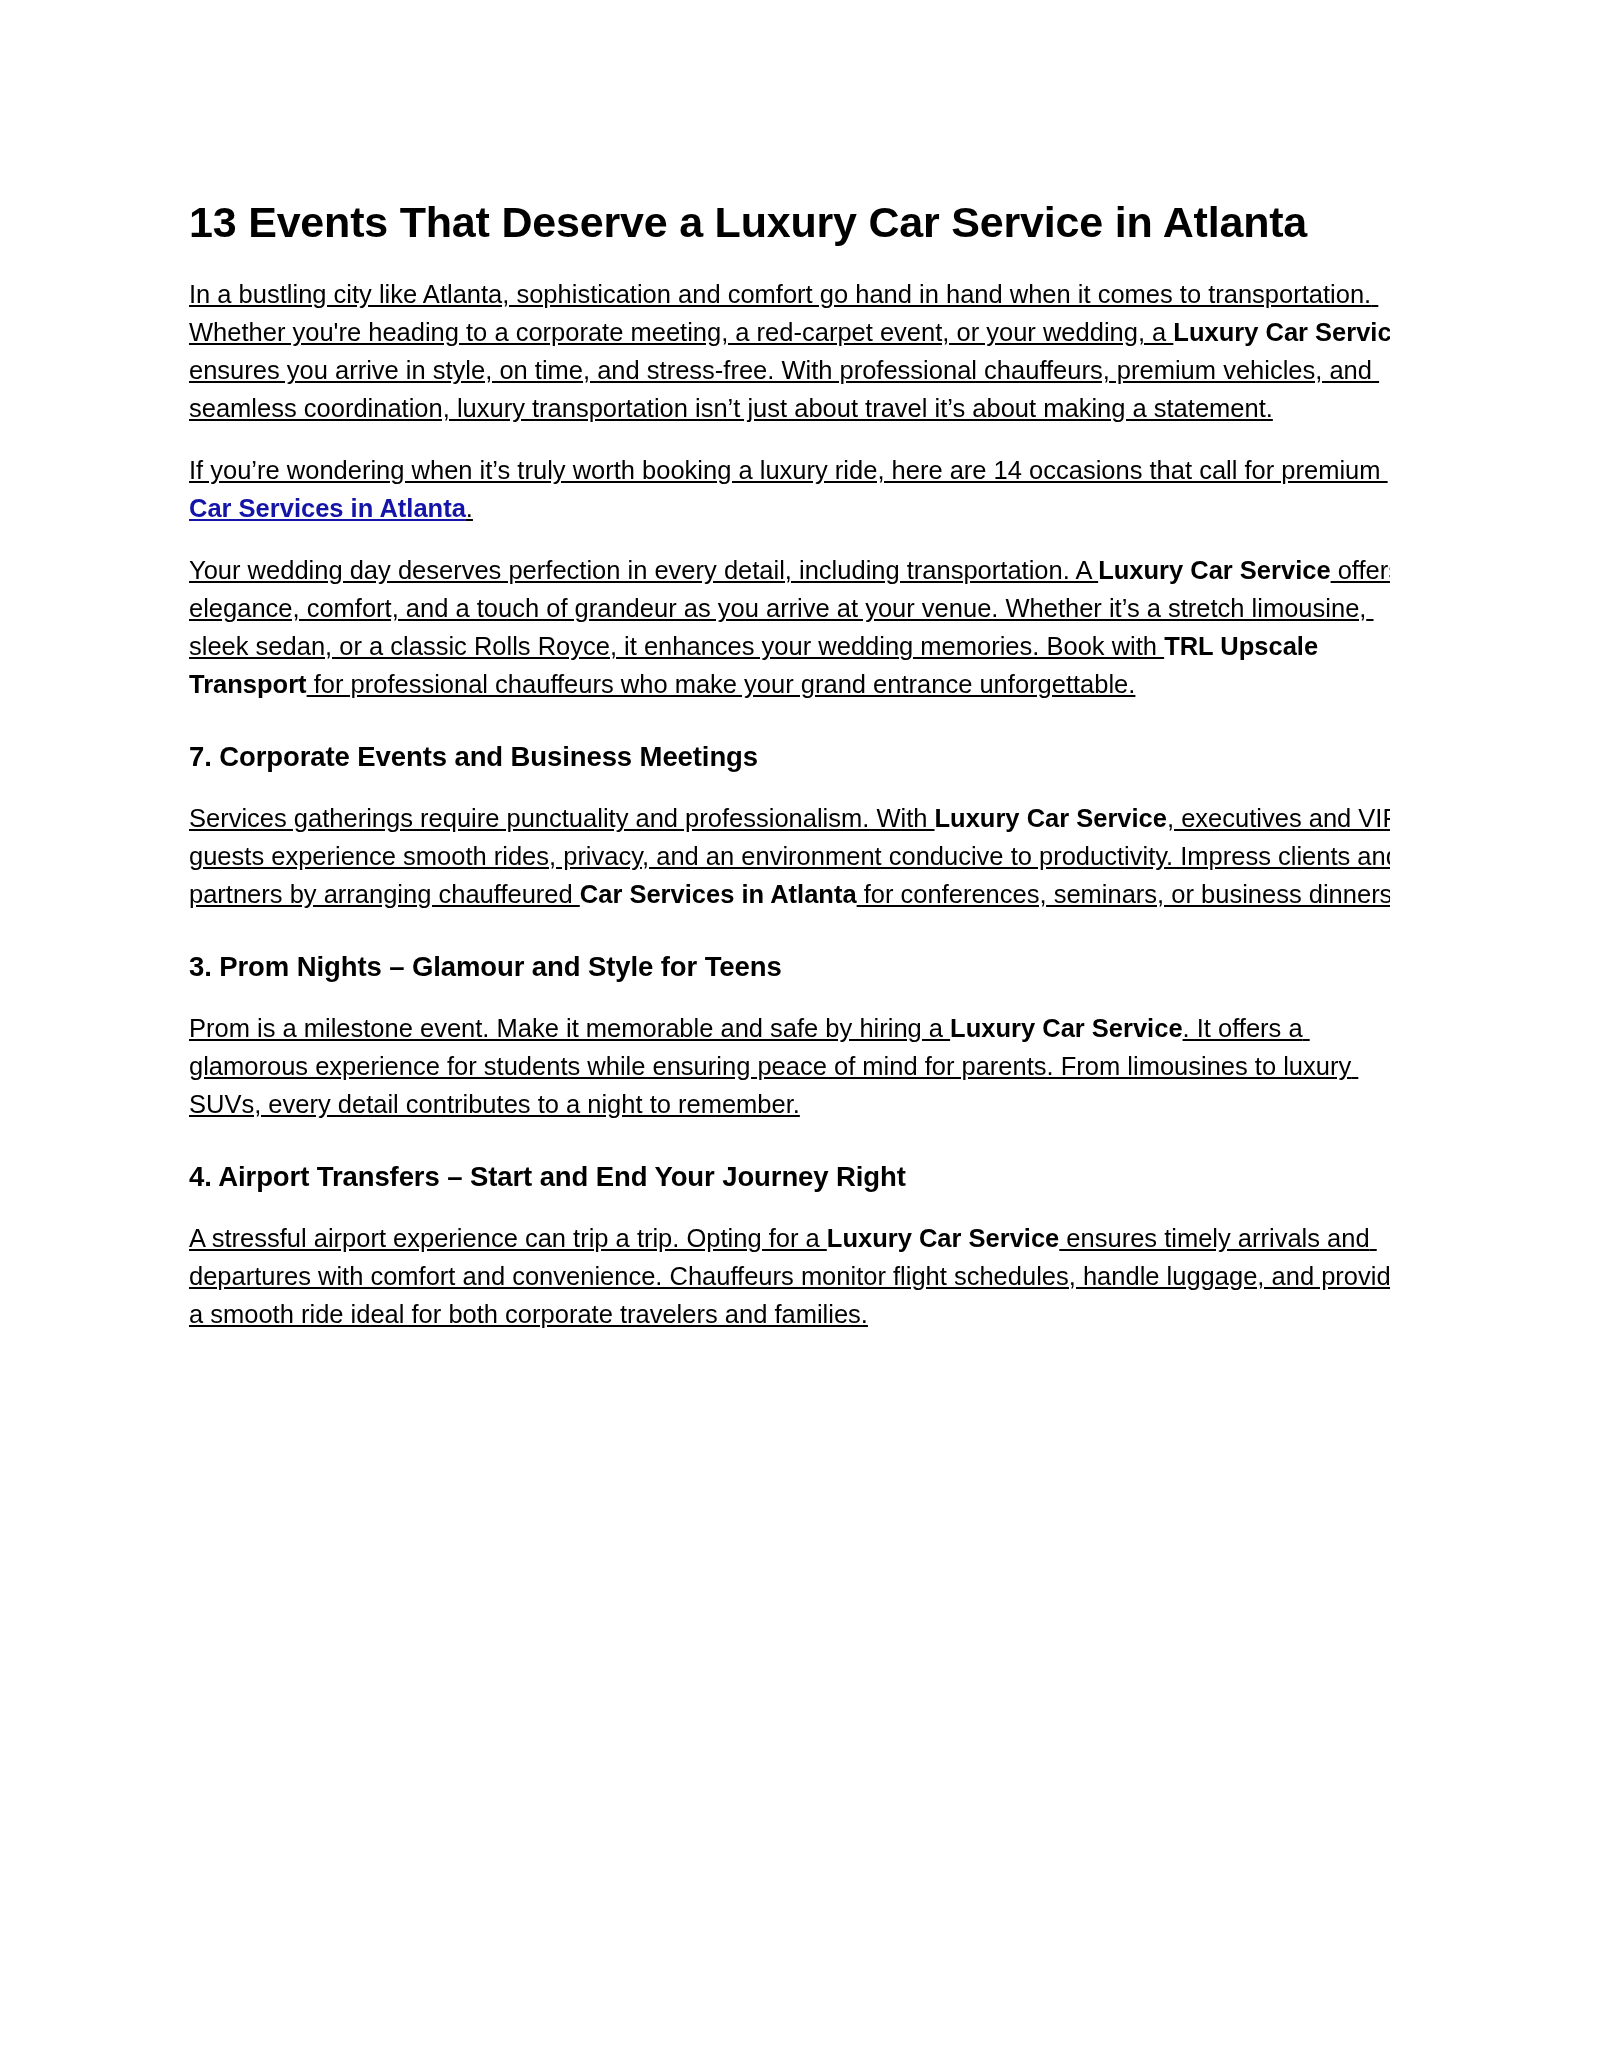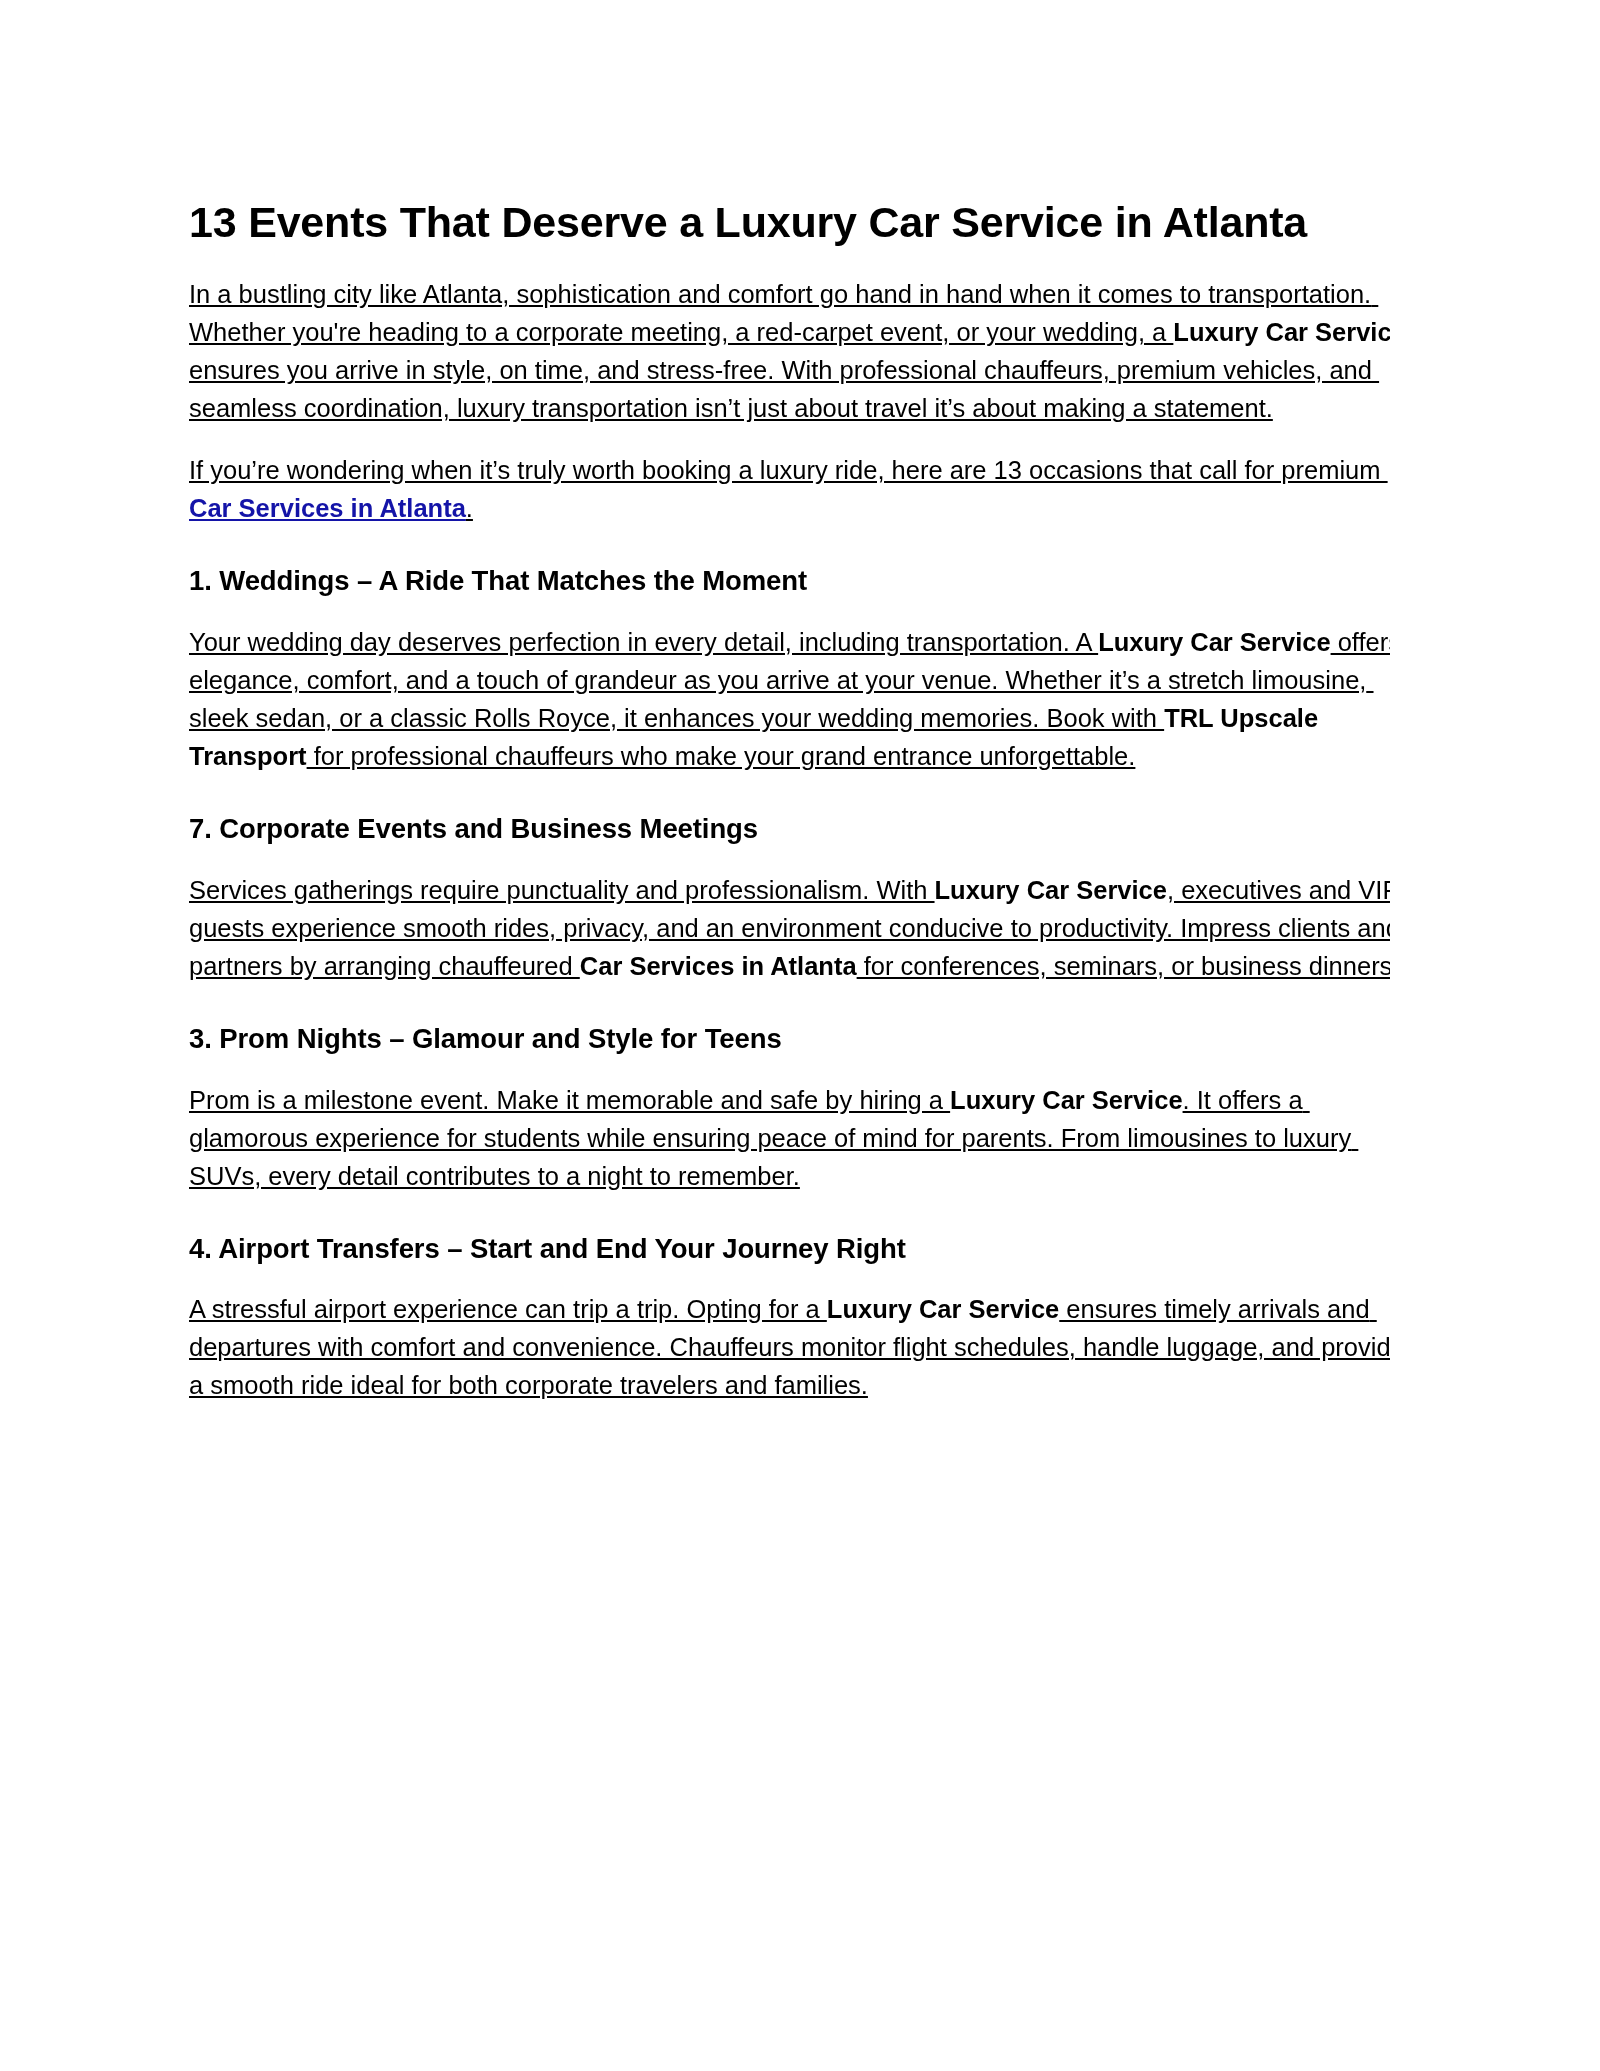--- a/index.html
+++ b/index.html
@@ -71,24 +71,23 @@
 <div class="page">
   <div class="content">
 
     <h1 class="doc-title">13 Events That Deserve a Luxury Car Service in Atlanta</h1>
 
     <p class="body-text first-para rich">
       <span>In a bustling city like Atlanta, sophistication and comfort go hand in hand when it comes to transportation. Whether you're heading to a corporate meeting, a red-carpet event, or your wedding, a </span><b>Luxury Car Service</b><span> ensures you arrive in style, on time, and stress-free. With professional chauffeurs, premium vehicles, and seamless coordination, luxury transportation isn’t just about travel it’s about making a statement.</span>
     </p>
 
     <p class="body-text rich">
-      <span>If you’re wondering when it’s truly worth booking a luxury ride, here are 13 occasions that call for premium </span><a class="inline-link" href="#">Car Services in Atlanta</a><span>.</span>
+      <span>If you’re wondering when it’s truly worth booking a luxury ride, here are 14 occasions that call for premium </span><a class="inline-link" href="#">Car Services in Atlanta</a><span>.</span>
     </p>
 
-    <h2 class="section-heading">1. Weddings – A Ride That Matches the Moment</h2>
     <p class="body-text rich">
       <span>Your wedding day deserves perfection in every detail, including transportation. A </span><b>Luxury Car Service</b><span> offers elegance, comfort, and a touch of grandeur as you arrive at your venue. Whether it’s a stretch limousine, sleek sedan, or a classic Rolls Royce, it enhances your wedding memories. Book with </span><b>TRL Upscale Transport</b><span> for professional chauffeurs who make your grand entrance unforgettable.</span>
     </p>
 
     <h2 class="section-heading">7. Corporate Events and Business Meetings</h2>
     <p class="body-text rich">
       <span>Services gatherings require punctuality and professionalism. With </span><b>Luxury Car Service</b><span>, executives and VIP guests experience smooth rides, privacy, and an environment conducive to productivity. Impress clients and partners by arranging chauffeured </span><b>Car Services in Atlanta</b><span> for conferences, seminars, or business dinners.</span>
     </p>
 
     <h2 class="section-heading">3. Prom Nights – Glamour and Style for Teens</h2>

